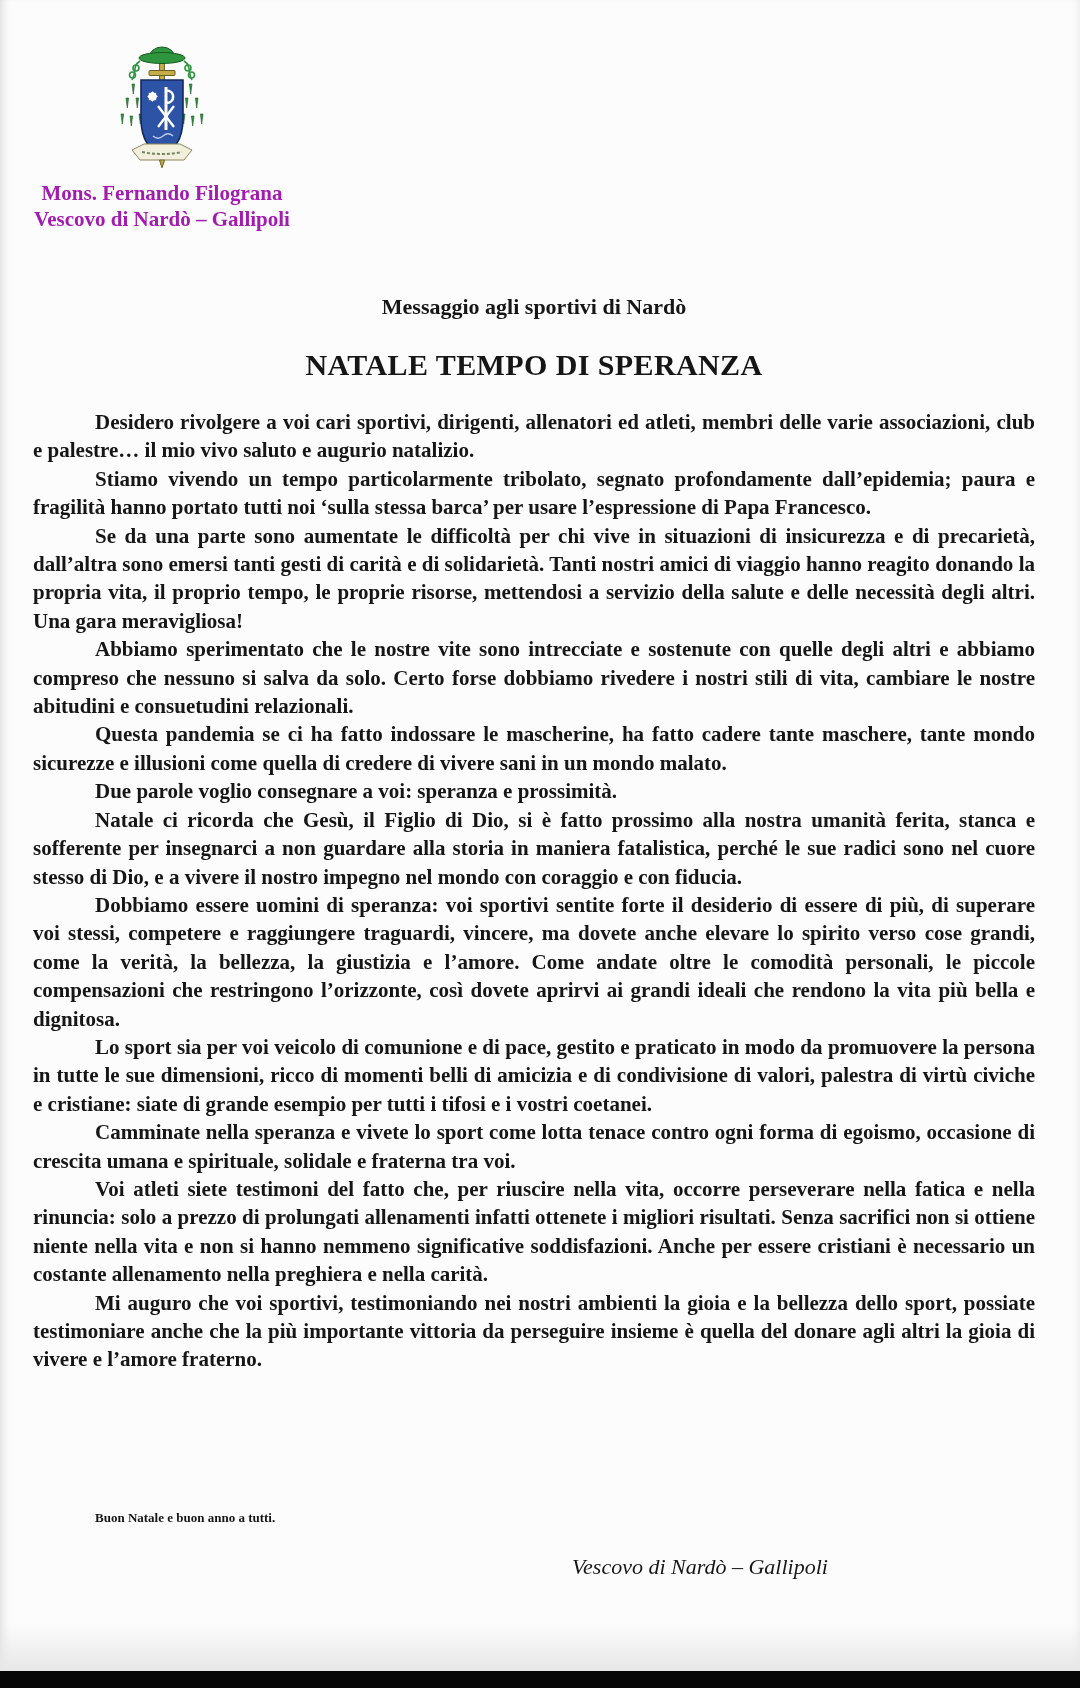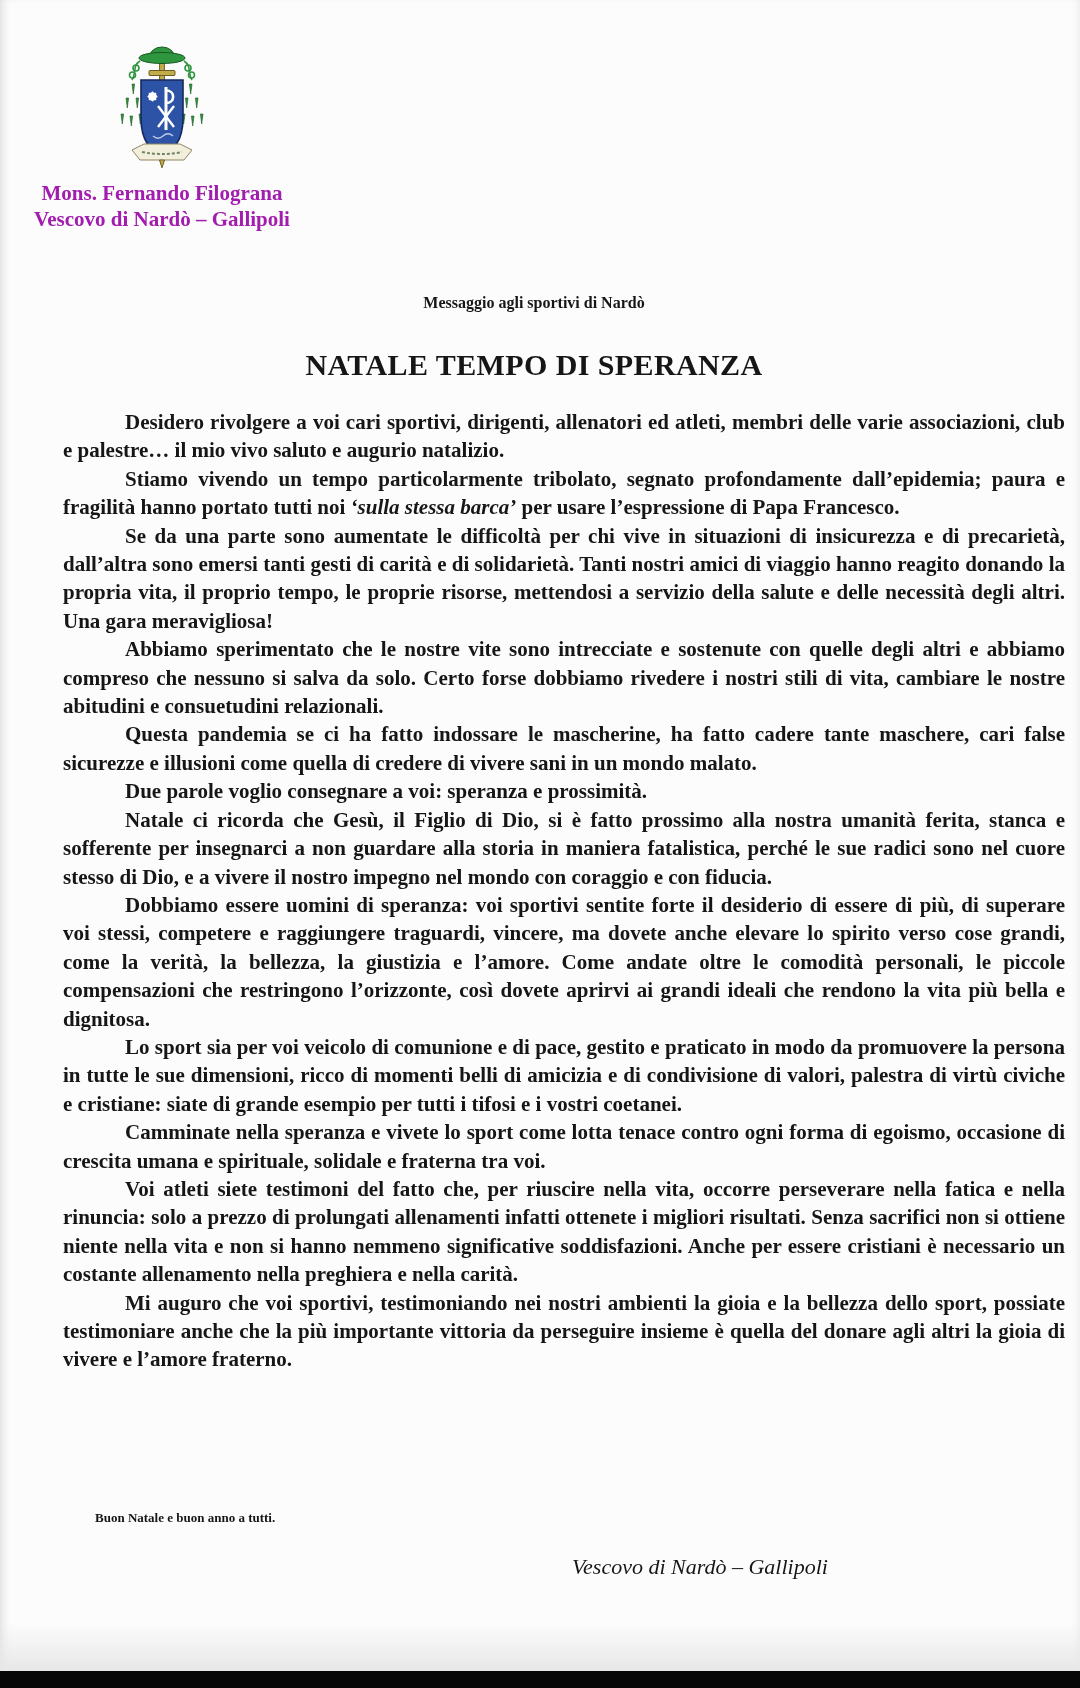--- a/index.html
+++ b/index.html
@@ -21,36 +21,35 @@
   .crest{display:block;margin:0 auto 6px auto;}
   .lh-name,.lh-role{
     font-weight:bold;
     font-size:21px;line-height:26px;
     color:#a21caf;
     white-space:nowrap;
   }
   
   .subject{
     position:absolute;top:294px;left:33px;width:1002px;
-    text-align:center;font-weight:bold;font-size:16px;
+    text-align:center;font-weight:bold;font-size:22px;
   }
   .headline{
     position:absolute;top:348px;left:33px;width:1002px;
     text-align:center;font-weight:bold;font-size:30px;letter-spacing:.4px;
   }
   
   .letter-body{
     position:absolute;top:408px;left:33px;width:1002px;height:1092px;
     overflow:hidden;
     font-weight:bold;font-size:21px;line-height:28.4px;
     text-align:justify;
-    margin-left:30px;
   }
   .letter-body p{margin:0;text-indent:62px;}
-  .letter-body .it{font-style:italic;font-weight:bold;}
+  .letter-body .it{font-weight:bold;}
   
   .closing{
     position:absolute;top:1510px;left:33px;width:1002px;
     padding-left:62px;box-sizing:border-box;
     font-weight:bold;font-size:13px;
   }
   .signature{
     position:absolute;top:1552px;left:520px;width:360px;
     text-align:center;
   }
@@ -139,21 +138,21 @@
   </div>
 
   <div class="subject">Messaggio agli sportivi di Nardò</div>
   <div class="headline">NATALE TEMPO DI SPERANZA</div>
 
   <div class="letter-body">
     <p>Desidero rivolgere a voi cari sportivi, dirigenti, allenatori ed atleti, membri delle varie associazioni, club e palestre… il mio vivo saluto e augurio natalizio.</p>
     <p><span>Stiamo vivendo un tempo particolarmente tribolato, segnato profondamente dall’epidemia; paura e fragilità hanno portato tutti noi </span><span class="it">‘sulla stessa barca’</span><span> per usare l’espressione di Papa Francesco.</span></p>
     <p>Se da una parte sono aumentate le difficoltà per chi vive in situazioni di insicurezza e di precarietà, dall’altra sono emersi tanti gesti di carità e di solidarietà. Tanti nostri amici di viaggio hanno reagito donando la propria vita, il proprio tempo, le proprie risorse, mettendosi a servizio della salute e delle necessità degli altri. Una gara meravigliosa!</p>
     <p>Abbiamo sperimentato che le nostre vite sono intrecciate e sostenute con quelle degli altri e abbiamo compreso che nessuno si salva da solo. Certo forse dobbiamo rivedere i nostri stili di vita, cambiare le nostre abitudini e consuetudini relazionali.</p>
-    <p>Questa pandemia se ci ha fatto indossare le mascherine, ha fatto cadere tante maschere, cari false sicurezze e illusioni come quella di credere di vivere sani in un mondo malato.</p>
+    <p>Questa pandemia se ci ha fatto indossare le mascherine, ha fatto cadere tante maschere, tante mondo sicurezze e illusioni come quella di credere di vivere sani in un mondo malato.</p>
     <p>Due parole voglio consegnare a voi: speranza e prossimità.</p>
     <p>Natale ci ricorda che Gesù, il Figlio di Dio, si è fatto prossimo alla nostra umanità ferita, stanca e sofferente per insegnarci a non guardare alla storia in maniera fatalistica, perché le sue radici sono nel cuore stesso di Dio, e a vivere il nostro impegno nel mondo con coraggio e con fiducia.</p>
     <p>Dobbiamo essere uomini di speranza: voi sportivi sentite forte il desiderio di essere di più, di superare voi stessi, competere e raggiungere traguardi, vincere, ma dovete anche elevare lo spirito verso cose grandi, come la verità, la bellezza, la giustizia e l’amore. Come andate oltre le comodità personali, le piccole compensazioni che restringono l’orizzonte, così dovete aprirvi ai grandi ideali che rendono la vita più bella e dignitosa.</p>
     <p>Lo sport sia per voi veicolo di comunione e di pace, gestito e praticato in modo da promuovere la persona in tutte le sue dimensioni, ricco di momenti belli di amicizia e di condivisione di valori, palestra di virtù civiche e cristiane: siate di grande esempio per tutti i tifosi e i vostri coetanei.</p>
     <p>Camminate nella speranza e vivete lo sport come lotta tenace contro ogni forma di egoismo, occasione di crescita umana e spirituale, solidale e fraterna tra voi.</p>
     <p>Voi atleti siete testimoni del fatto che, per riuscire nella vita, occorre perseverare nella fatica e nella rinuncia: solo a prezzo di prolungati allenamenti infatti ottenete i migliori risultati. Senza sacrifici non si ottiene niente nella vita e non si hanno nemmeno significative soddisfazioni. Anche per essere cristiani è necessario un costante allenamento nella preghiera e nella carità.</p>
     <p>Mi auguro che voi sportivi, testimoniando nei nostri ambienti la gioia e la bellezza dello sport, possiate testimoniare anche che la più importante vittoria da perseguire insieme è quella del donare agli altri la gioia di vivere e l’amore fraterno.</p>
   </div>
 
   <div class="closing">Buon Natale e buon anno a tutti.</div>

